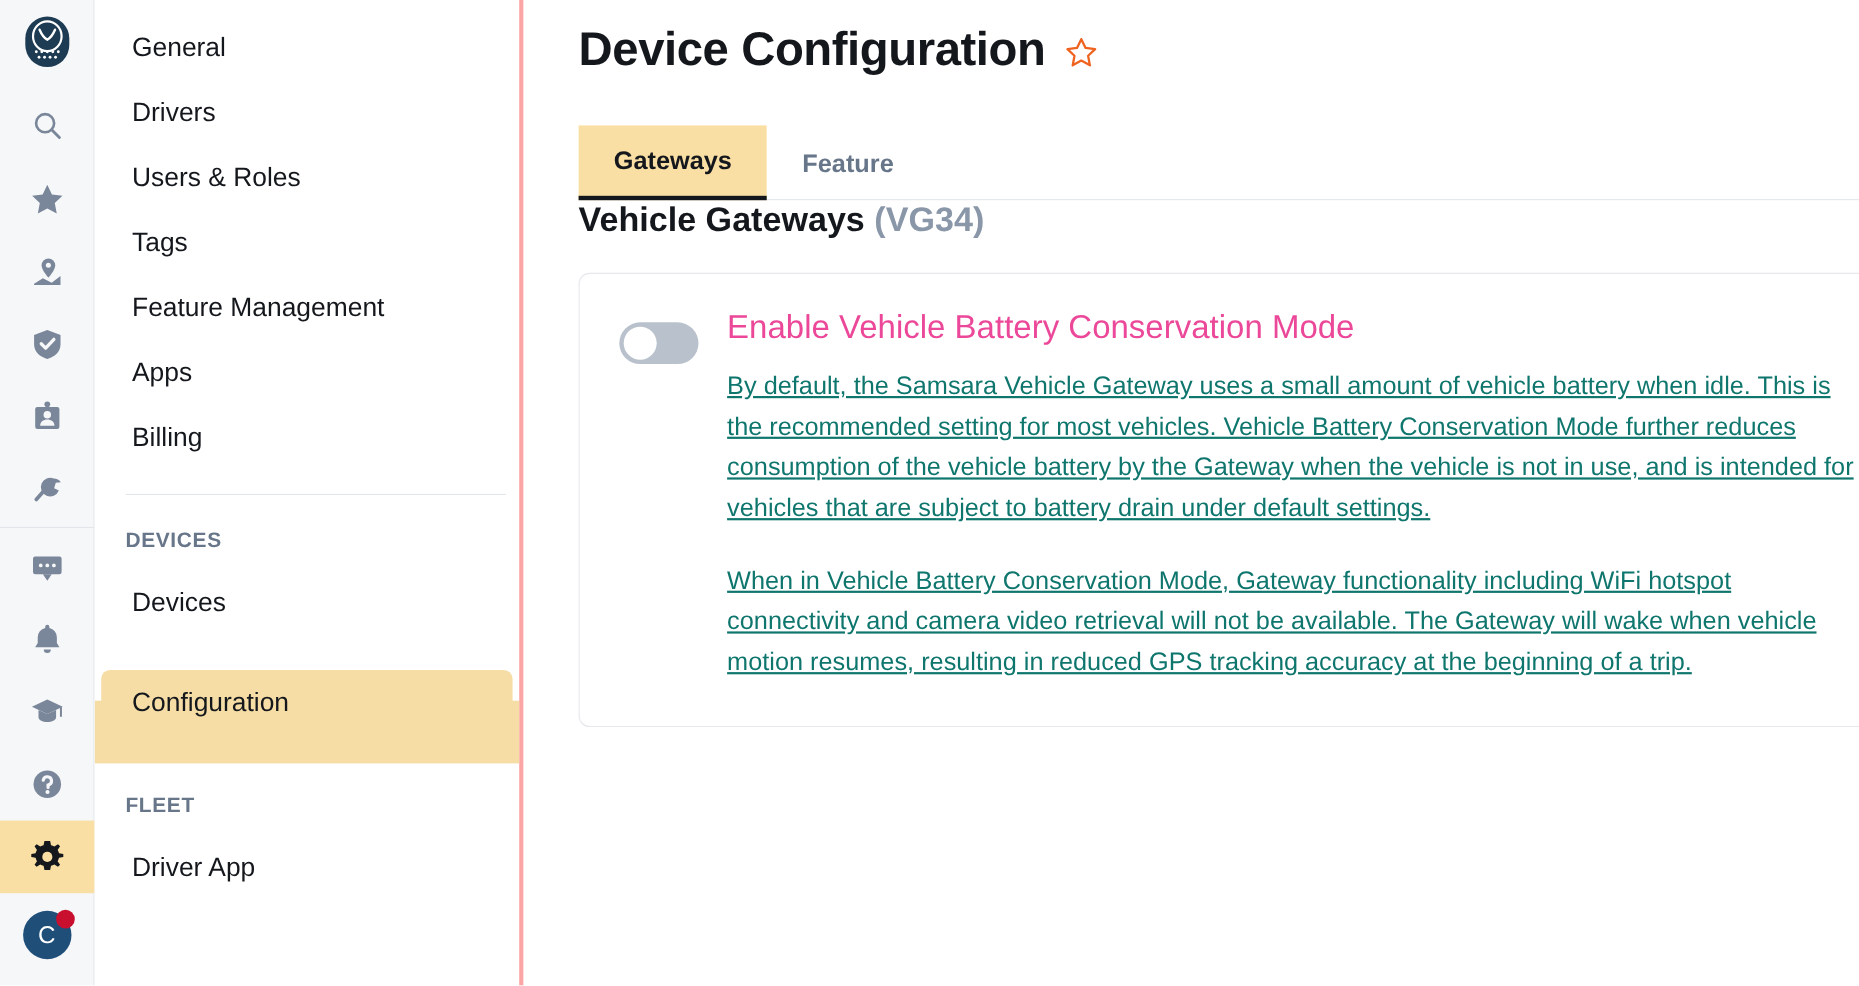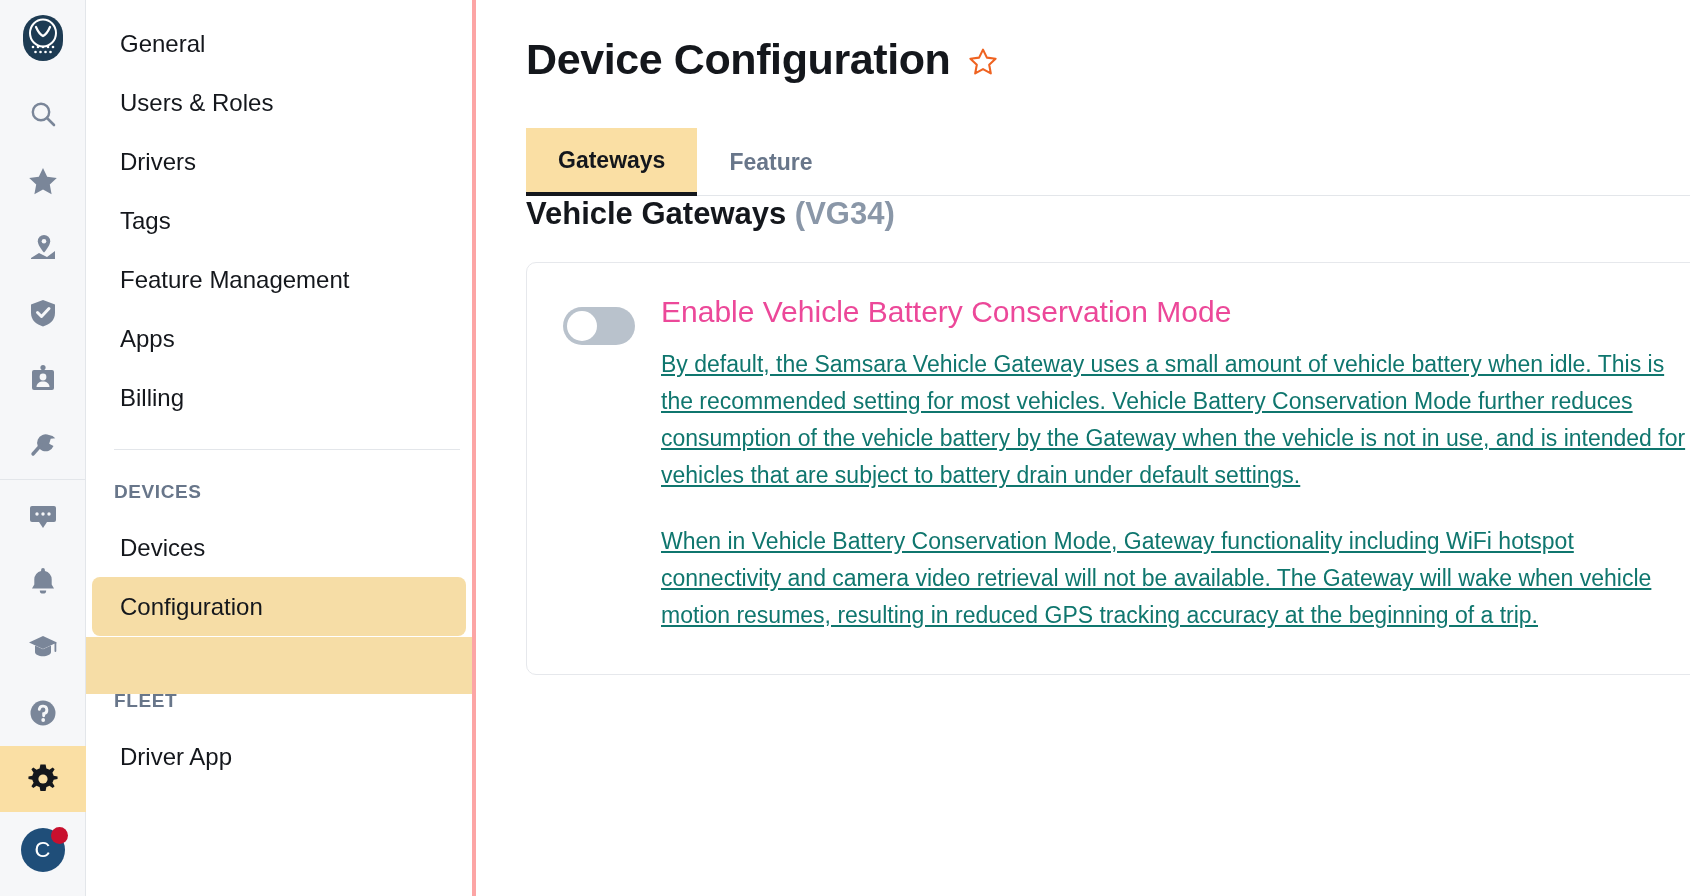--- a/index.html
+++ b/index.html
@@ -108,20 +108,21 @@
     color: #14171c;
     border-radius: 8px;
     margin: 0 6px;
     cursor: pointer;
     white-space: nowrap;
     overflow: hidden;
   }
   .nav-item.selected {
     background: #f6dda6;
     font-weight: 400;
+    margin-top: 32px;
   }
   .nav-sep {
     height: 1px;
     background: #e3e6ea;
     margin: 22px 12px 22px 28px;
   }
   .nav-group-title {
     font-size: 19px;
     font-weight: bold;
     letter-spacing: 0.6px;
@@ -135,21 +136,21 @@
     position: absolute;
     left: 0;
     width: 390px;
     background: #f6dda6;
   }
 
   
   .main {
     flex: 1 1 auto;
     background: #ffffff;
-    padding: 14px 0 0 50px;
+    padding: 0 0 0 50px;
     position: relative;
     overflow: hidden;
   }
   .page-head {
     display: flex;
     align-items: center;
     gap: 18px;
     padding-top: 18px;
     height: 72px;
   }
@@ -372,22 +373,22 @@
     <div class="rail-avatar-wrap">
       <div class="avatar">
         <span>C</span>
         <span class="avatar-badge"></span>
       </div>
     </div>
   </div>
 
   <div class="nav">
     <div class="nav-item">General</div>
+    <div class="nav-item">Drivers</div>
     <div class="nav-item">Users &amp; Roles</div>
-    <div class="nav-item">Drivers</div>
     <div class="nav-item">Tags</div>
     <div class="nav-item">Feature Management</div>
     <div class="nav-item">Apps</div>
     <div class="nav-item">Billing</div>
 
     <div class="nav-sep"></div>
 
     <div class="nav-group-title">DEVICES</div>
     <div class="nav-item">Devices</div>
 

